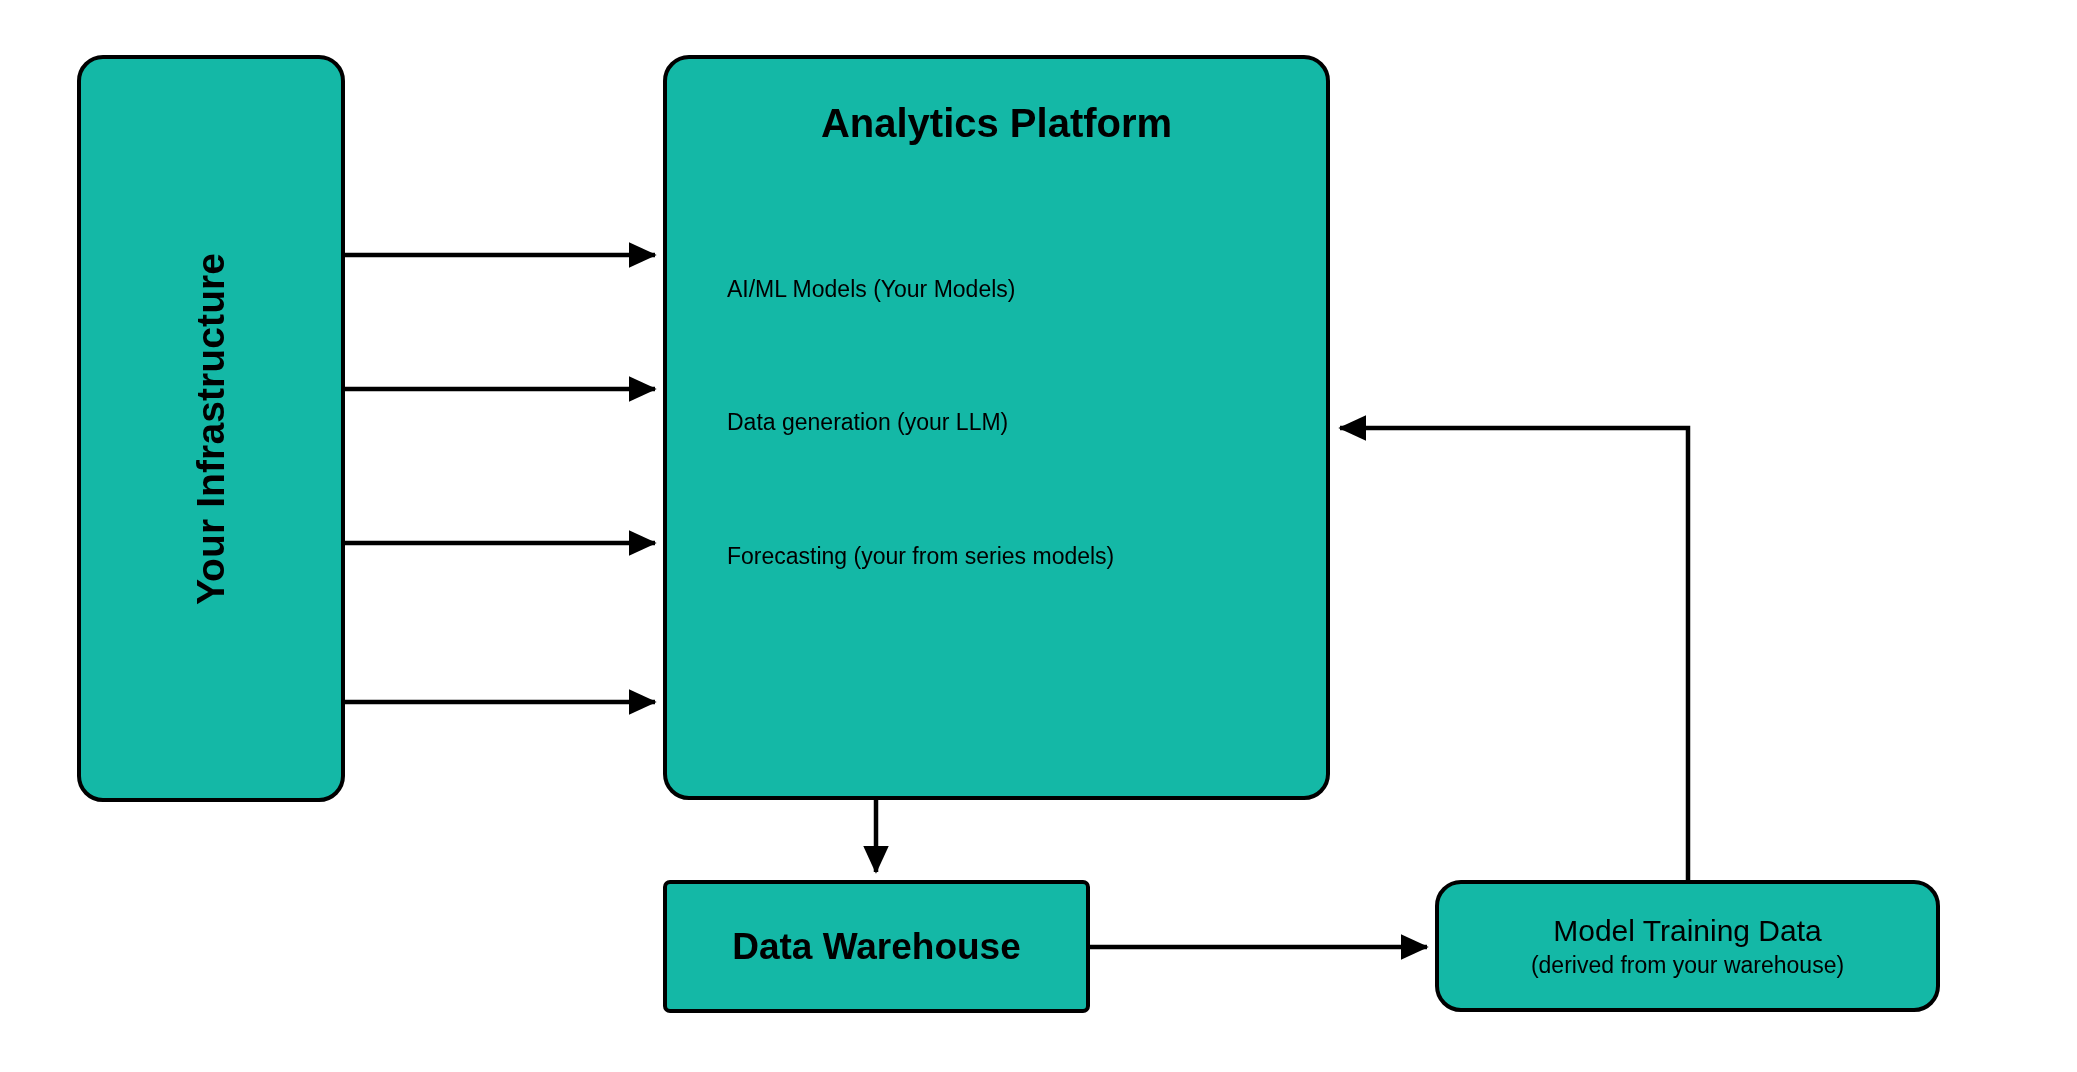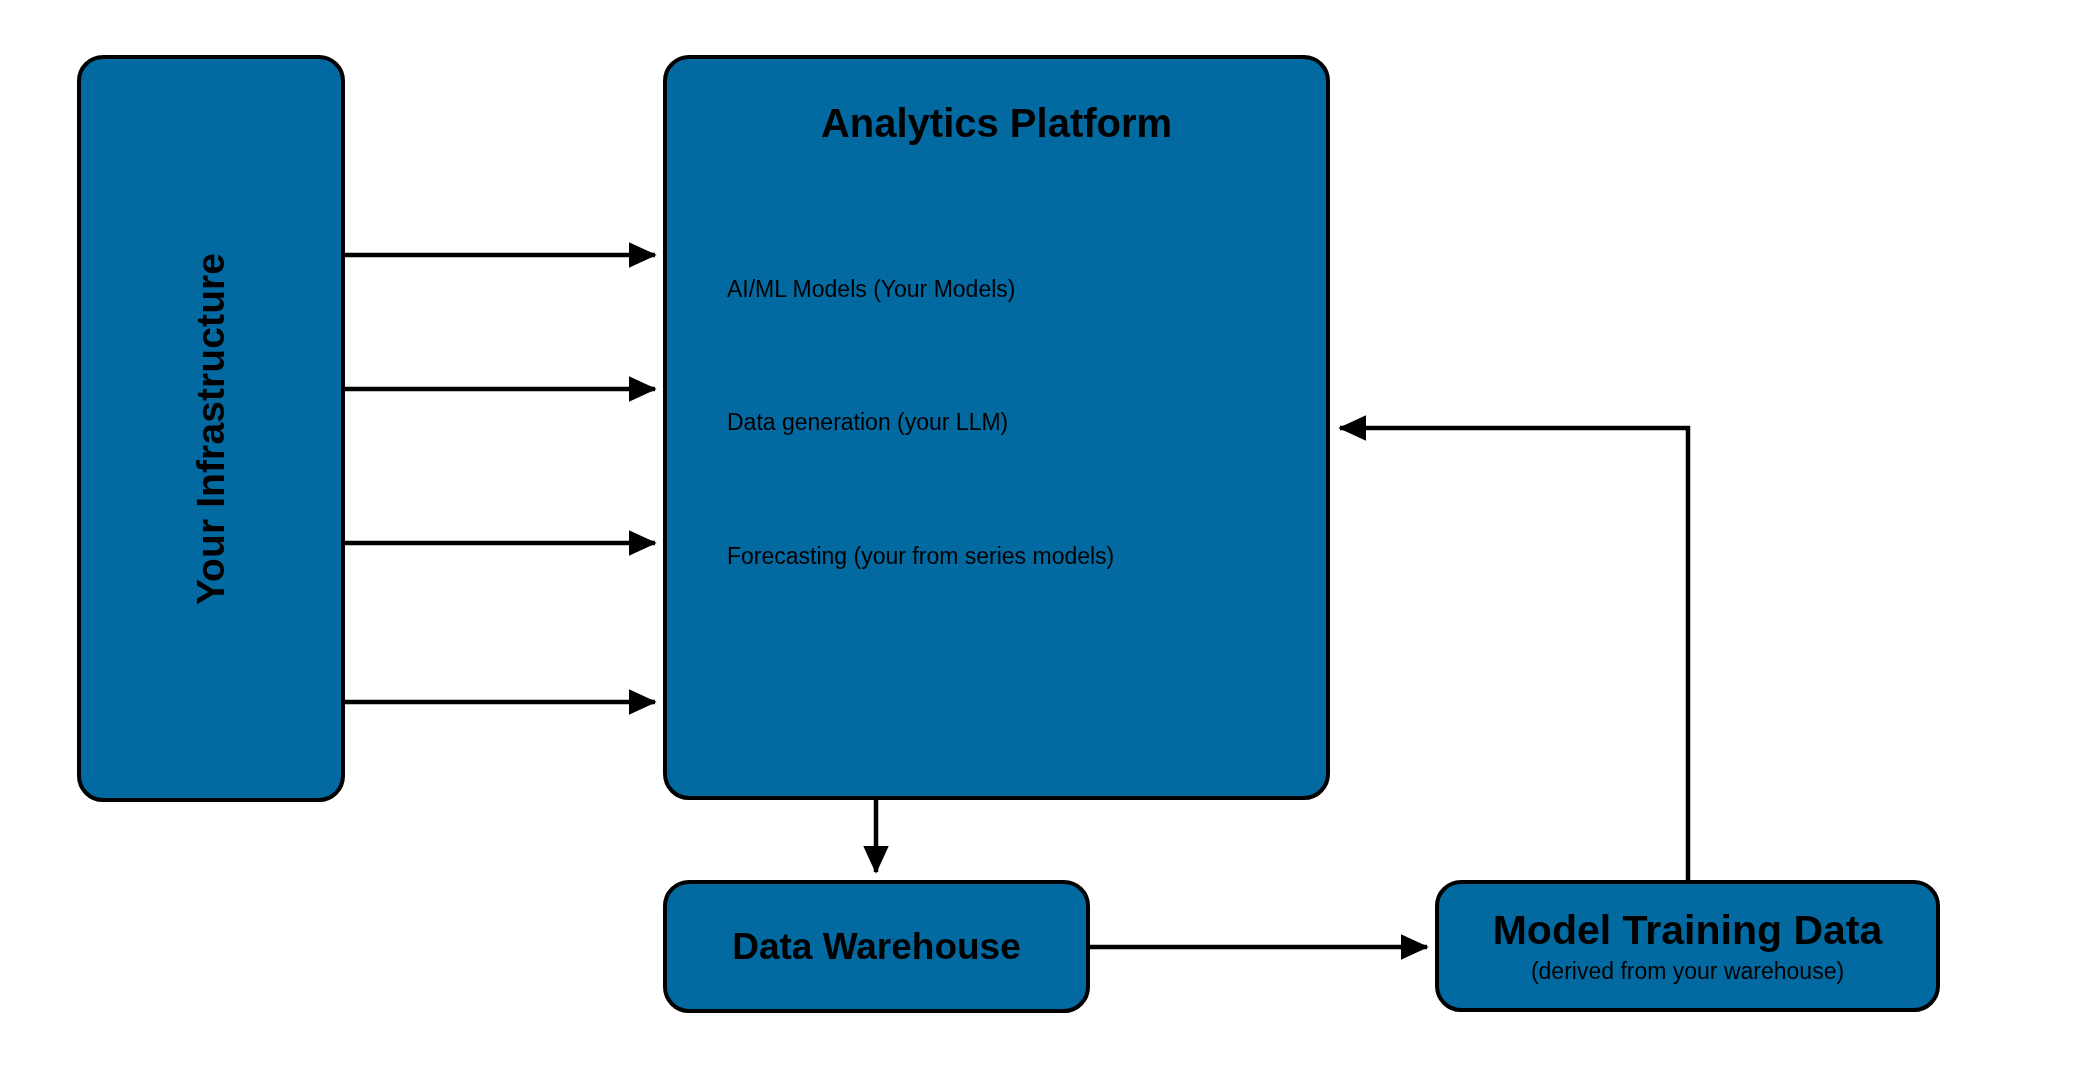--- a/index.html
+++ b/index.html
@@ -23,21 +23,21 @@
     position: absolute;
     left: 0;
     top: 0;
     width: 2077px;
     height: 1072px;
     pointer-events: none;
   }
   .node {
     position: absolute;
     box-sizing: border-box;
-    background: #0369a1;
+    background: #14b8a6;
     border: 4px solid #000000;
     border-radius: 26px;
   }
 
   
   #node-infrastructure {
     left: 77px;
     top: 55px;
     width: 268px;
     height: 747px;
@@ -91,41 +91,42 @@
 
   
   #node-warehouse {
     left: 663px;
     top: 880px;
     width: 427px;
     height: 133px;
     display: flex;
     align-items: center;
     justify-content: center;
+    border-radius: 7px;
   }
   #warehouse-label {
     font-size: 37px;
     font-weight: bold;
     text-align: center;
   }
 
   
   #node-training {
     left: 1435px;
     top: 880px;
     width: 505px;
     height: 132px;
     display: flex;
     flex-direction: column;
     align-items: center;
     justify-content: center;
   }
   #training-title {
-    font-size: 41px;
-    font-weight: bold;
+    font-size: 30px;
+    font-weight: normal;
     text-align: center;
     line-height: 1.15;
   }
   #training-subtitle {
     font-size: 23px;
     font-weight: normal;
     text-align: center;
     line-height: 1.15;
     margin-top: 4px;
   }

